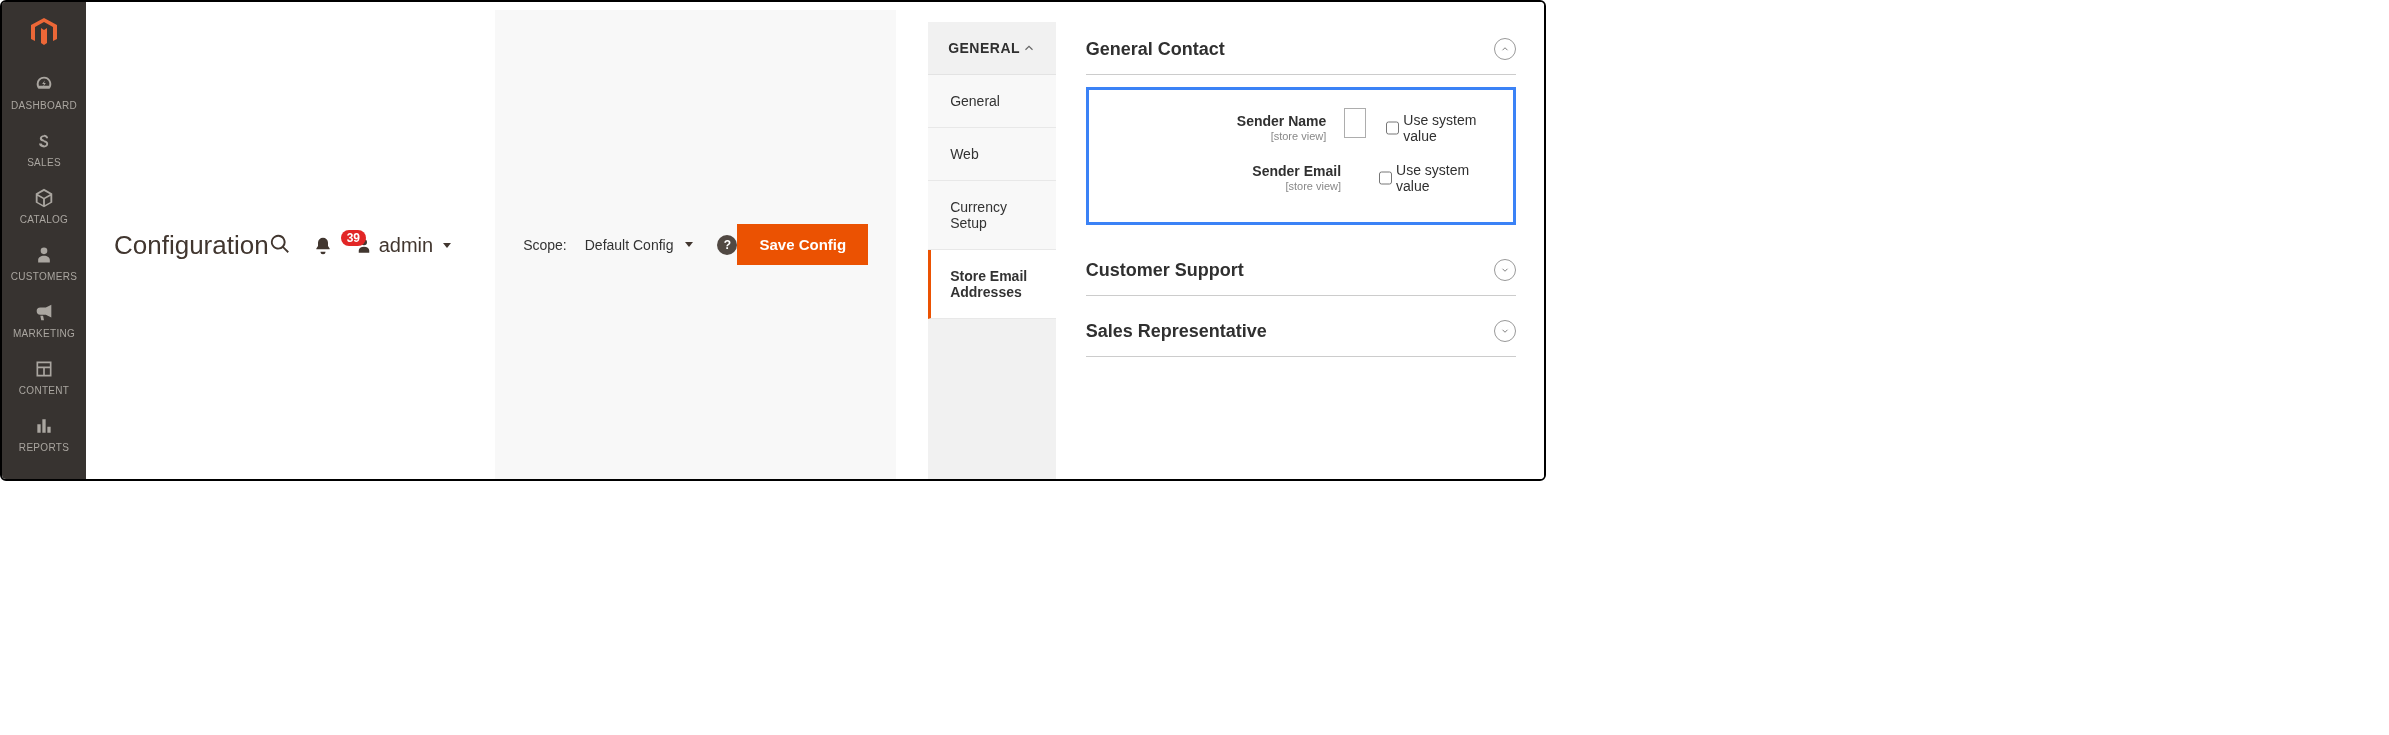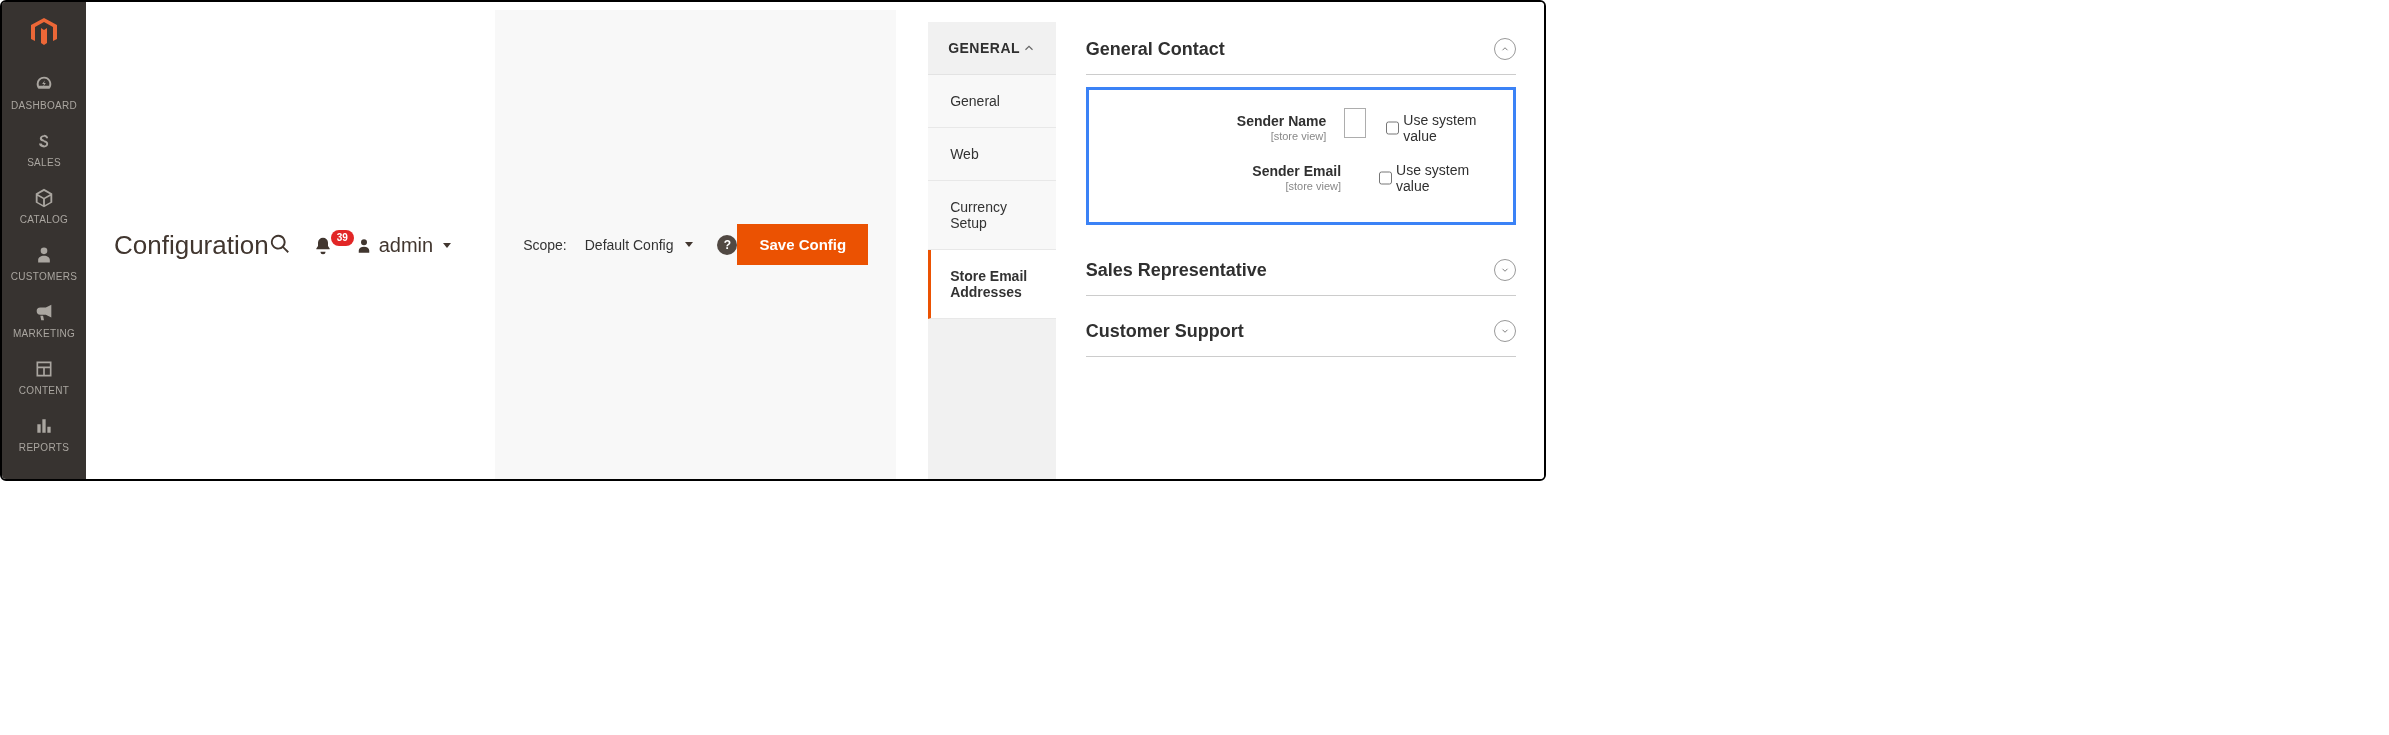--- a/index.html
+++ b/index.html
@@ -15,21 +15,21 @@
 .sidebar-item svg { fill: #aaa6a0; }
 
 
 .main { flex: 1; display: flex; flex-direction: row; background: #fff; overflow: hidden; }
 .topbar { display: flex; align-items: center; padding: 20px 28px 10px 28px; }
 .page-title { font-size: 26px; font-weight: 400; color: #41362f; flex: 1; }
 .top-actions { display: flex; align-items: center; gap: 22px; }
 .search-icon svg { width: 22px; height: 22px; fill: #41362f; }
 .notif { position: relative; display: flex; align-items: center; }
 .notif svg { width: 20px; height: 20px; fill: #41362f; }
-.notif-badge { position: absolute; top: -6px; left: 18px; background: #e22626; color: #fff; font-size: 10px; font-weight: 700; border-radius: 9px; padding: 1px 6px; line-height: 14px; }
+.notif-badge { position: absolute; top: -6px; left: 28px; background: #e22626; color: #fff; font-size: 12px; font-weight: 700; border-radius: 9px; padding: 1px 6px; line-height: 14px; }
 .user { display: flex; align-items: center; gap: 6px; color: #41362f; font-size: 20px; }
 .user svg { width: 18px; height: 18px; fill: #41362f; }
 
 .scope-row { display: flex; align-items: center; background: #f8f8f8; padding: 18px 28px; margin: 8px 16px 0 16px; }
 .scope-label { font-weight: 400; font-size: 14px; margin-right: 18px; }
 .scope-select { display: flex; align-items: center; gap: 8px; font-size: 14px; cursor: pointer; }
 .help-icon { margin-left: 24px; width: 20px; height: 20px; background: #514943; color: #fff; border-radius: 50%; display: flex; align-items: center; justify-content: center; font-size: 12px; font-weight: 700; }
 .save-btn { margin-left: auto; background: #eb5202; color: #fff; border: none; padding: 12px 22px; font-size: 15px; font-weight: 600; cursor: pointer; }
 
 .content { display: flex; flex: 1; padding: 20px 16px 0 16px; gap: 30px; overflow: hidden; }
@@ -207,36 +207,36 @@
               <label class="field-sys">
                 <input type="checkbox" style="">
                 <span>Use system value</span>
               </label>
             </div>
           </div>
         </div>
 
         <div class="section">
           <div class="section-header">
+            <span class="section-title">Customer Support</span>
+            <span class="section-chev">
+                <svg viewBox="0 0 24 24">
+                  <path fill="none" stroke-width="2" d="M6 9l6 6 6-6"></path>
+                </svg>
+              </span>
+          </div>
+        </div>
+
+        <div class="section">
+          <div class="section-header">
             <span class="section-title">Sales Representative</span>
             <span class="section-chev">
                 <svg viewBox="0 0 24 24">
                   <path fill="none" stroke-width="2" d="M6 9l6 6 6-6"></path>
                 </svg>
               </span>
           </div>
         </div>
 
-        <div class="section">
-          <div class="section-header">
-            <span class="section-title">Customer Support</span>
-            <span class="section-chev">
-                <svg viewBox="0 0 24 24">
-                  <path fill="none" stroke-width="2" d="M6 9l6 6 6-6"></path>
-                </svg>
-              </span>
-          </div>
-        </div>
-
       </div>
     </div>
   </main>
 </div>
 
 </body></html>

